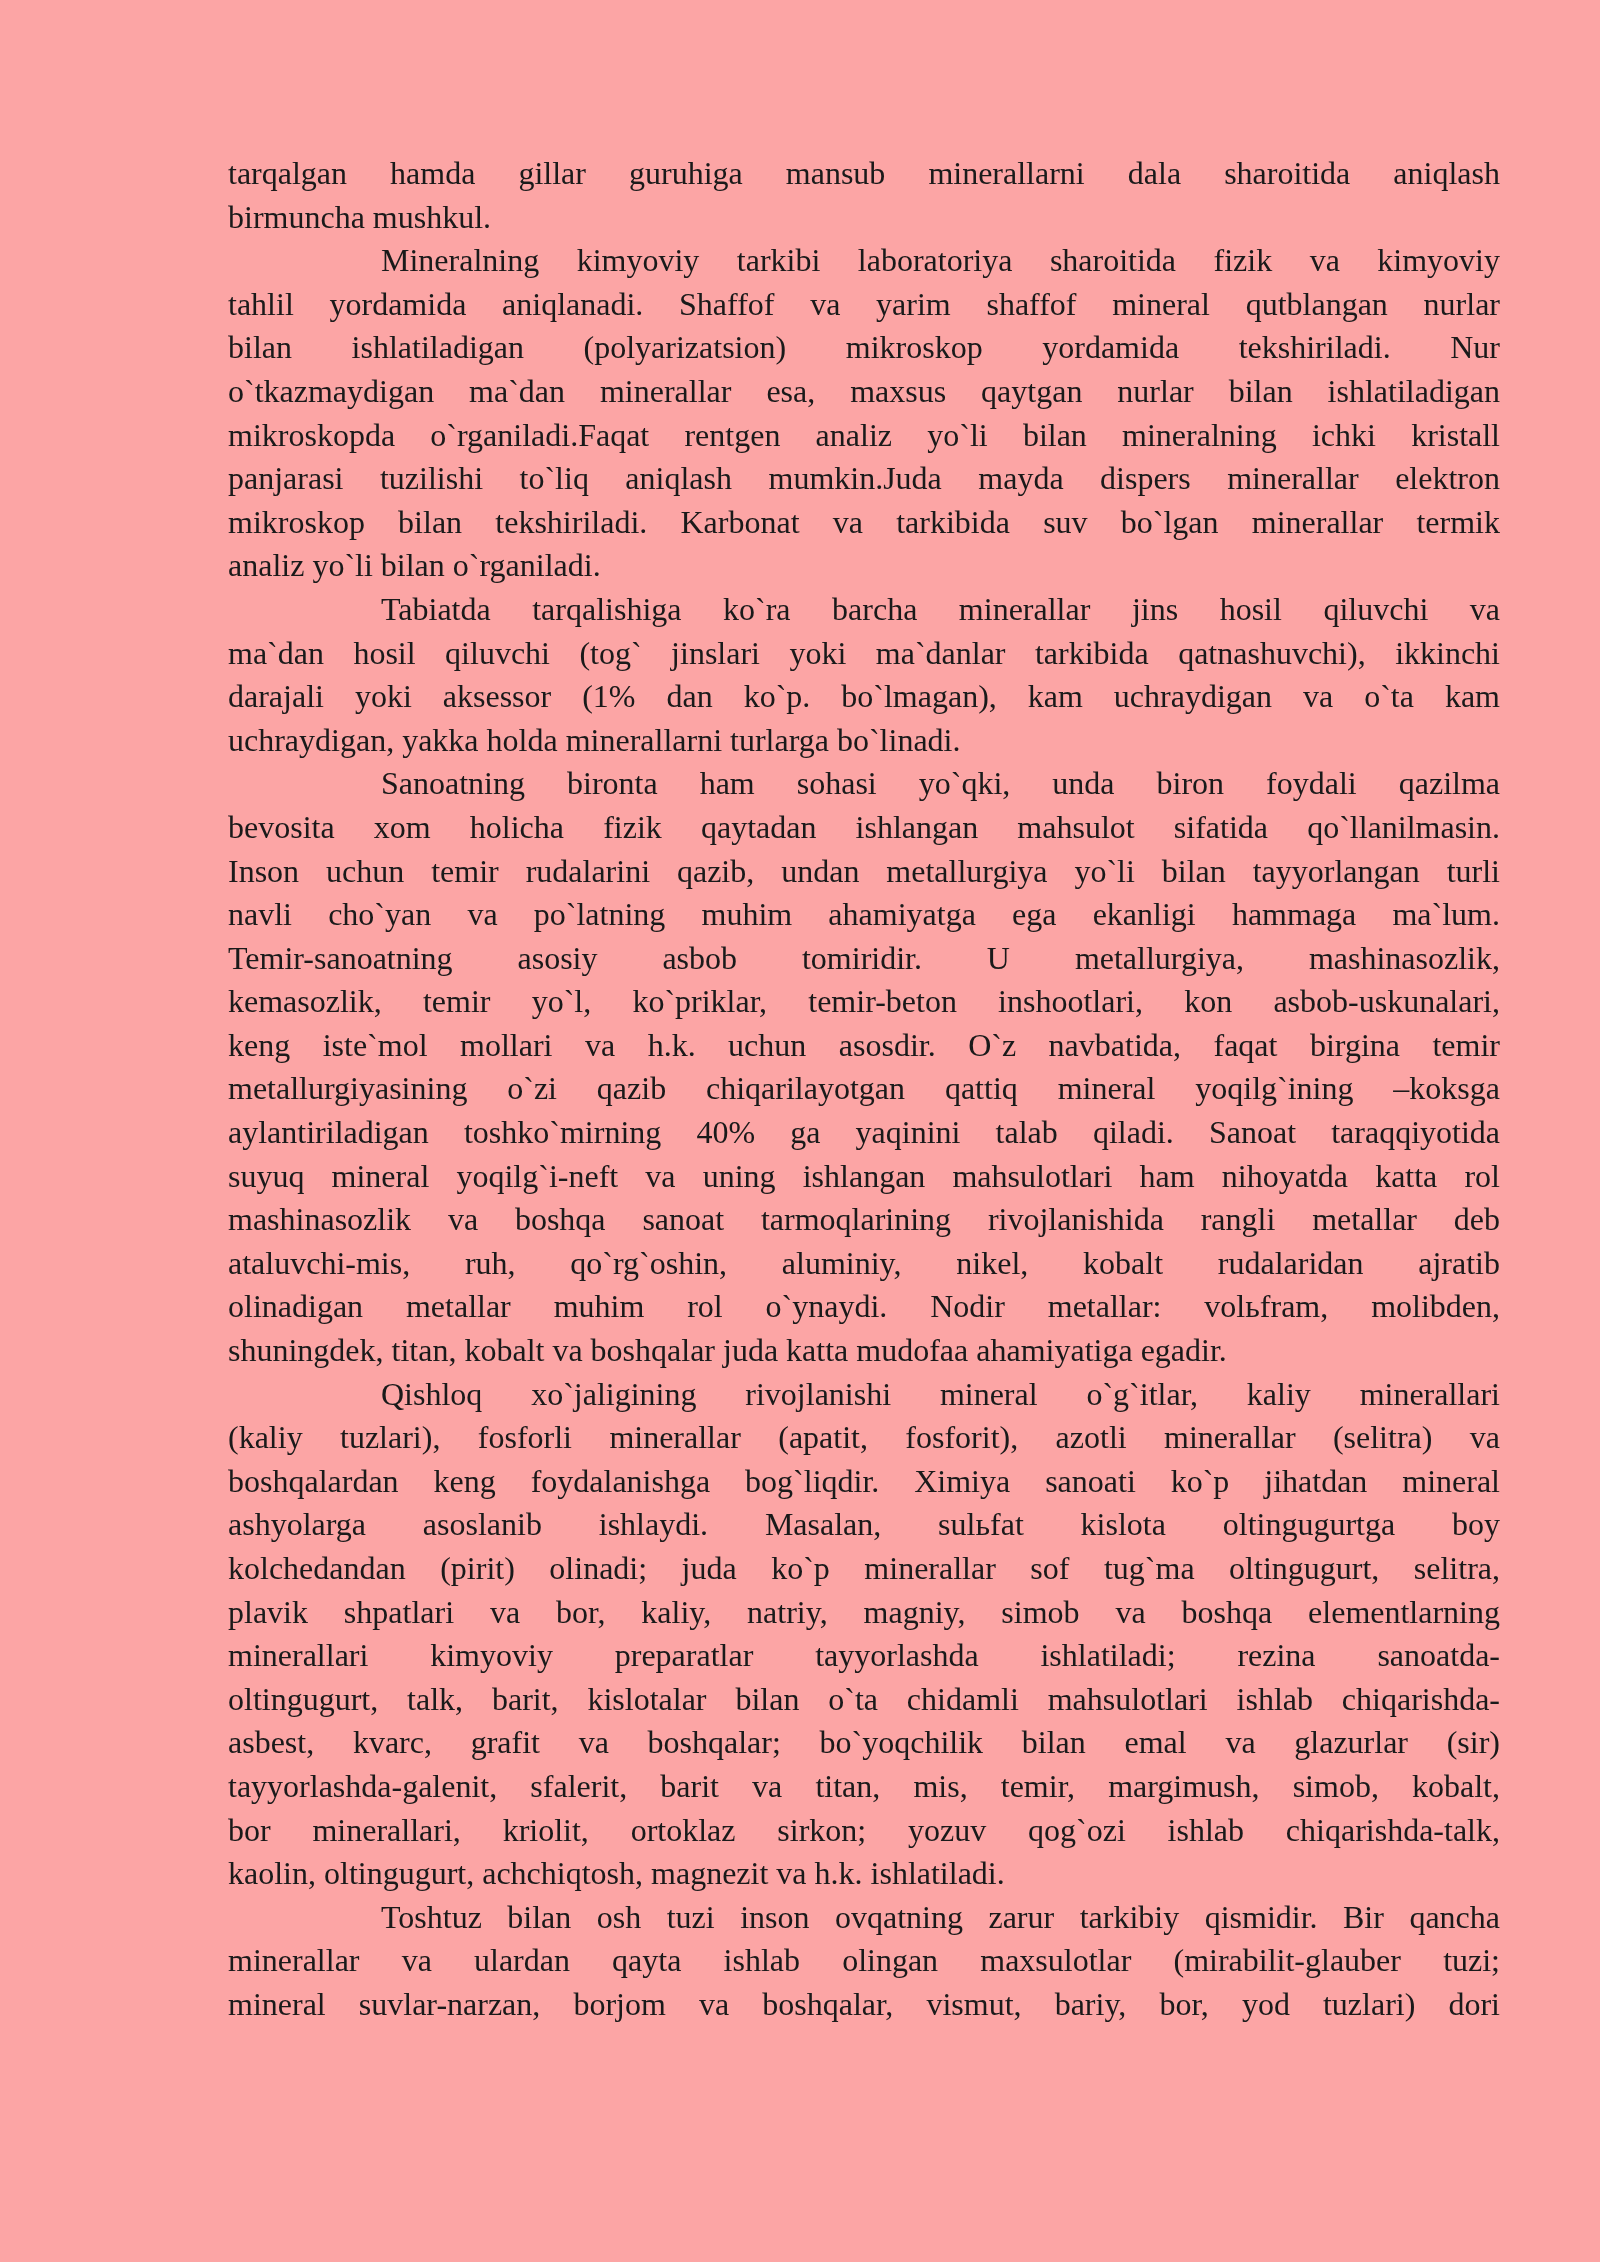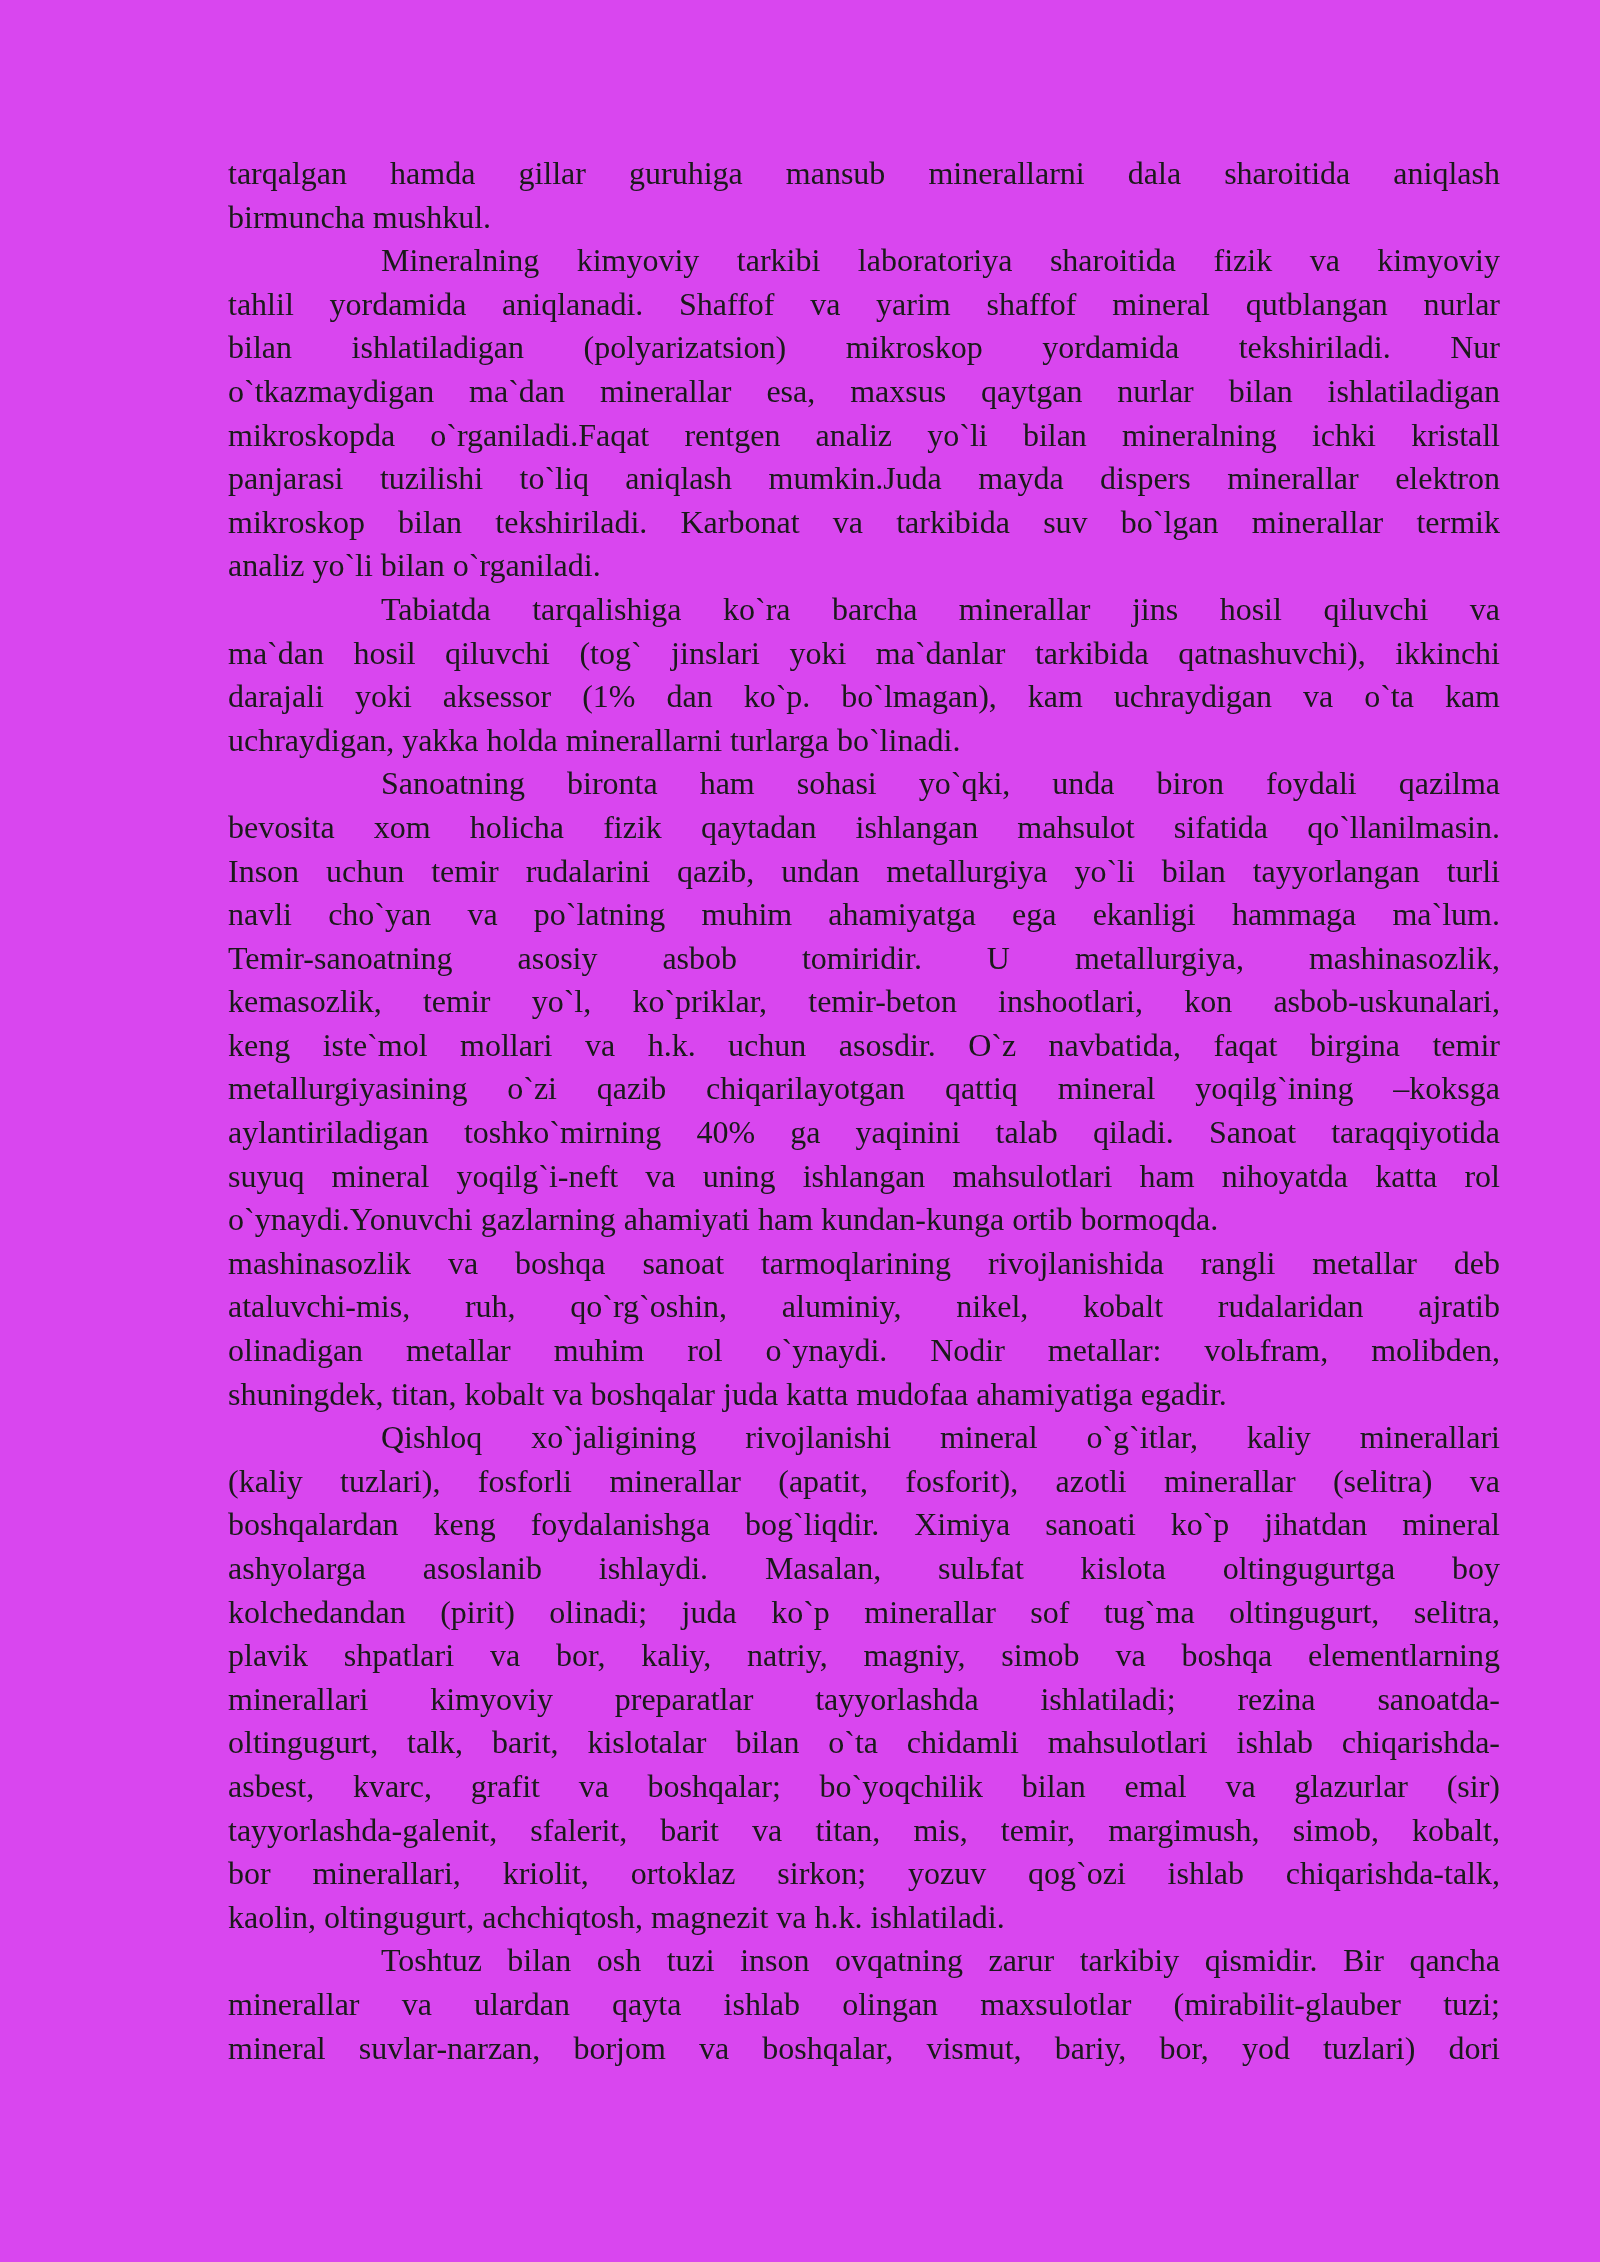--- a/index.html
+++ b/index.html
@@ -4,21 +4,21 @@
 <style>
   html, body {
     margin: 0;
     padding: 0;
     background: #ffffff;
   }
   .page {
     position: relative;
     width: 1600px;
     height: 2262px;
-    background: #d946ef;
+    background: #fca5a5;
     overflow: hidden;
     font-family: "Liberation Serif", "DejaVu Serif", serif;
   }
   .textblock {
     position: absolute;
     left: 228px;
     top: 152px;
     width: 1272px;
     font-size: 32px;
     line-height: 43.6px;
@@ -69,21 +69,20 @@
         <div class="line indent">Sanoatning bironta ham sohasi yo`qki, unda biron foydali qazilma</div>
         <div class="line">bevosita xom holicha fizik qaytadan ishlangan mahsulot sifatida qo`llanilmasin.</div>
         <div class="line">Inson uchun temir rudalarini qazib, undan metallurgiya yo`li bilan tayyorlangan turli</div>
         <div class="line">navli cho`yan va po`latning muhim ahamiyatga ega ekanligi hammaga ma`lum.</div>
         <div class="line">Temir-sanoatning asosiy asbob tomiridir. U metallurgiya, mashinasozlik,</div>
         <div class="line">kemasozlik, temir yo`l, ko`priklar, temir-beton inshootlari, kon asbob-uskunalari,</div>
         <div class="line">keng iste`mol mollari va h.k. uchun asosdir. O`z navbatida, faqat birgina temir</div>
         <div class="line">metallurgiyasining o`zi qazib chiqarilayotgan qattiq mineral yoqilg`ining –koksga</div>
         <div class="line">aylantiriladigan toshko`mirning 40% ga yaqinini talab qiladi.  Sanoat taraqqiyotida</div>
         <div class="line">suyuq mineral yoqilg`i-neft va uning ishlangan mahsulotlari ham nihoyatda katta rol</div>
-        <div class="line end">o`ynaydi.Yonuvchi gazlarning ahamiyati ham kundan-kunga ortib bormoqda.</div>
       </div>
       <div class="para">
         <div class="line">mashinasozlik va boshqa sanoat tarmoqlarining rivojlanishida rangli metallar deb</div>
         <div class="line">ataluvchi-mis, ruh, qo`rg`oshin, aluminiy, nikel, kobalt rudalaridan ajratib</div>
         <div class="line">olinadigan metallar muhim rol o`ynaydi. Nodir metallar: volьfram, molibden,</div>
         <div class="line end">shuningdek, titan, kobalt va boshqalar juda katta mudofaa ahamiyatiga egadir.</div>
       </div>
       <div class="para">
         <div class="line indent">Qishloq xo`jaligining rivojlanishi mineral o`g`itlar, kaliy minerallari</div>
         <div class="line">(kaliy tuzlari), fosforli minerallar (apatit, fosforit), azotli minerallar (selitra) va</div>

